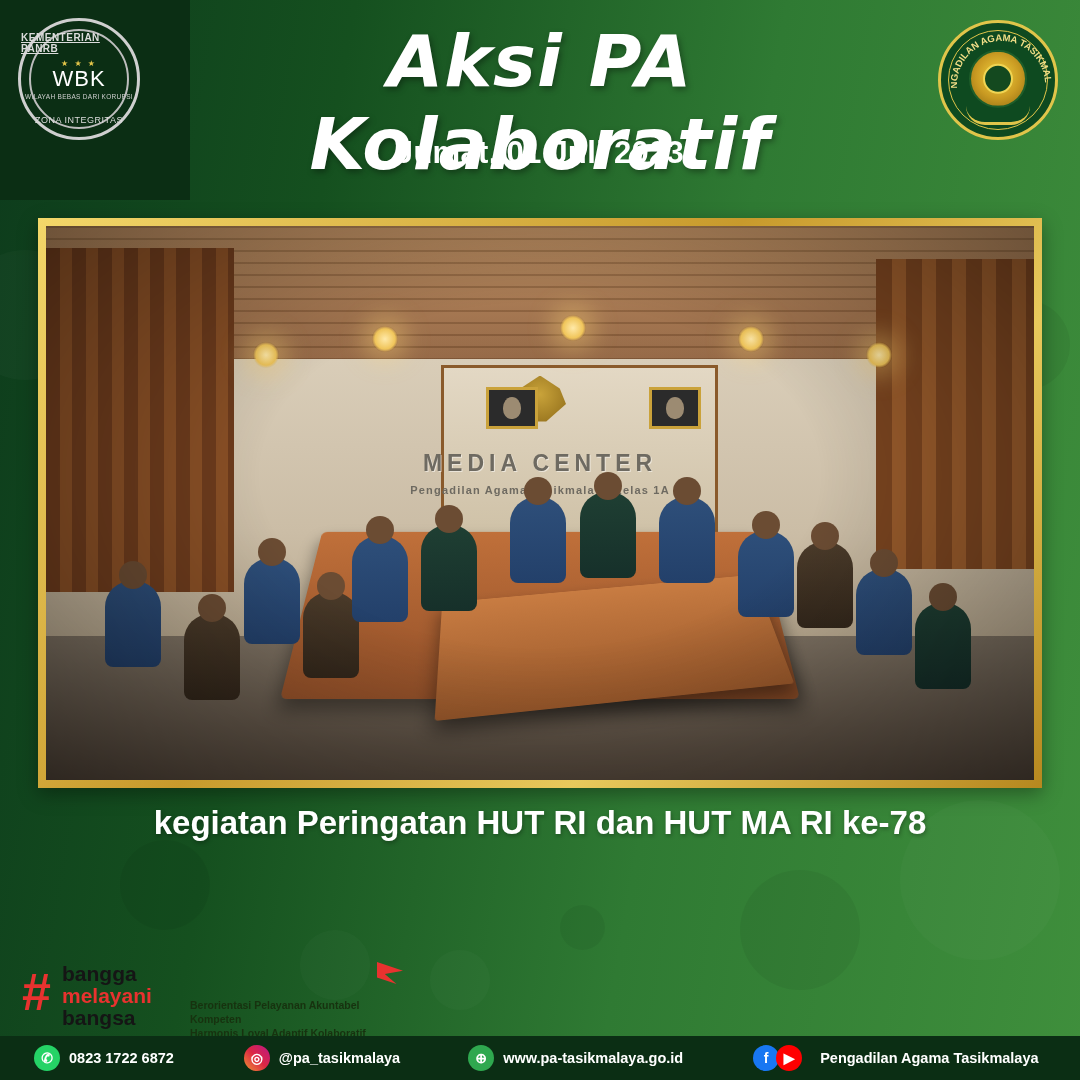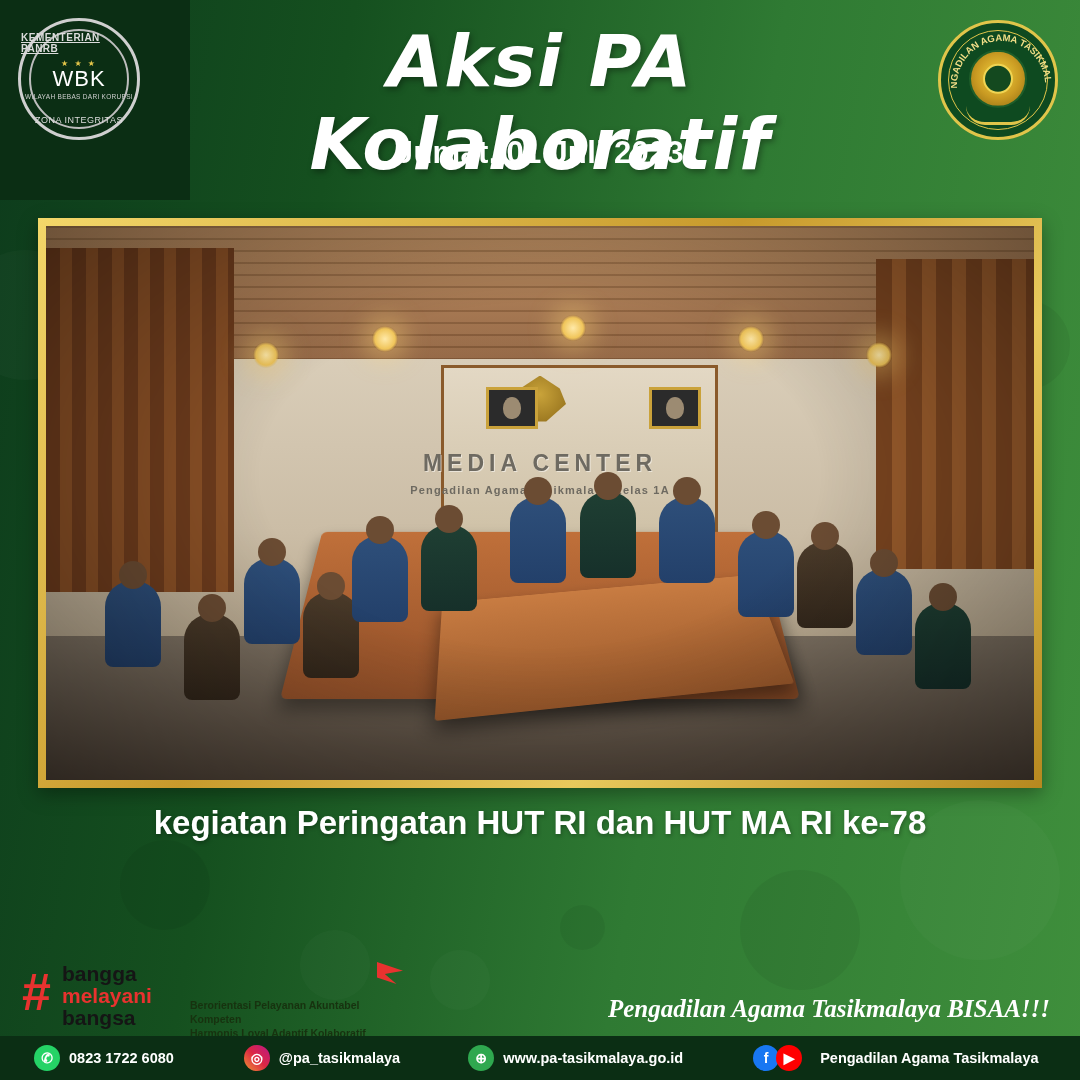--- a/index.html
+++ b/index.html
@@ -509,28 +509,25 @@
   </div>
 
   <div class="berakhlak">
     <div class="arrow"></div>
     <div class="vals">
       <div>Berorientasi Pelayanan  Akuntabel  Kompeten</div>
       <div>Harmonis  Loyal  Adaptif  Kolaboratif</div>
     </div>
   </div>
 
-  <div class="tagline">
-    <span>Pengadilan Agama Tasikmalaya  BISAA!!!</span>
-  </div>
 
   <div class="contactbar">
     <div class="contact c1">
       <span class="ic wa">✆</span>
-      <span>0823 1722 6080</span>
+      <span>0823 1722 6872</span>
     </div>
     <div class="contact c2">
       <span class="ic ig">◎</span>
       <span>@pa_tasikmalaya</span>
     </div>
     <div class="contact c3">
       <span class="ic web">⊕</span>
       <span>www.pa-tasikmalaya.go.id</span>
     </div>
     <div class="contact c4">

